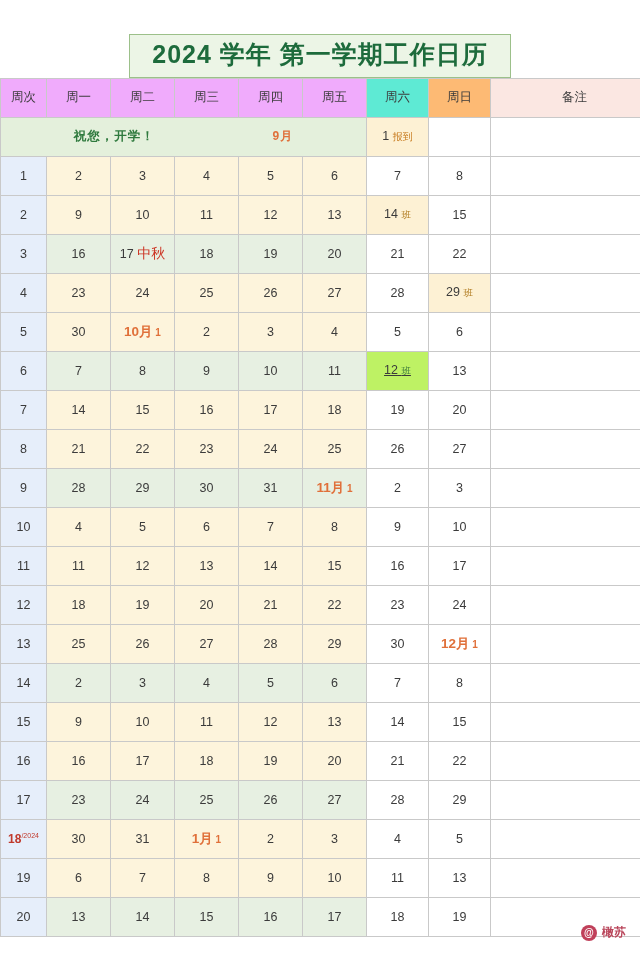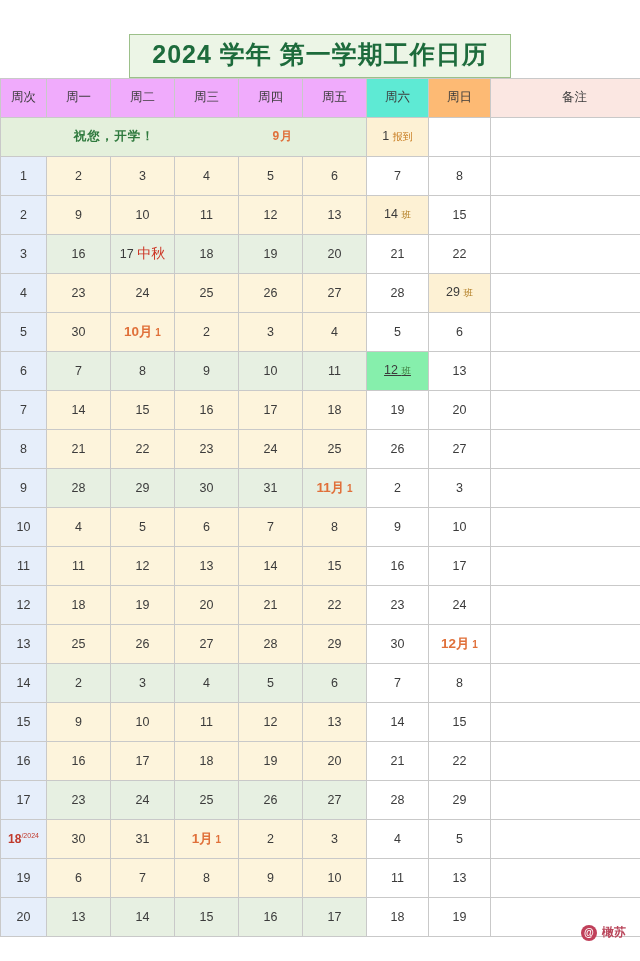--- a/index.html
+++ b/index.html
@@ -82,21 +82,21 @@
   td.wk {
     background: #e6eefa;
     font-weight: bold;
     font-size: 12px;
     color: #2f3b4d;
   }
   td.d   { background: #fdf4dc; }
   td.dg  { background: #e7f0e2; }
   td.we  { background: #ffffff; color: #8a8a8a; }
   td.we-hl { background: #fdf1d4; margin-left: 47px; }
-  td.we-g  { background: #86efac; text-decoration: underline; }
+  td.we-g  { background: #bef264; text-decoration: underline; }
   td.note { background: #ffffff; }
 
   td.banner {
     background: #e4f0dc;
     font-size: 13px;
     color: #2f7a3e;
     font-weight: bold;
     letter-spacing: 1px;
   }
   .banner-inner {

